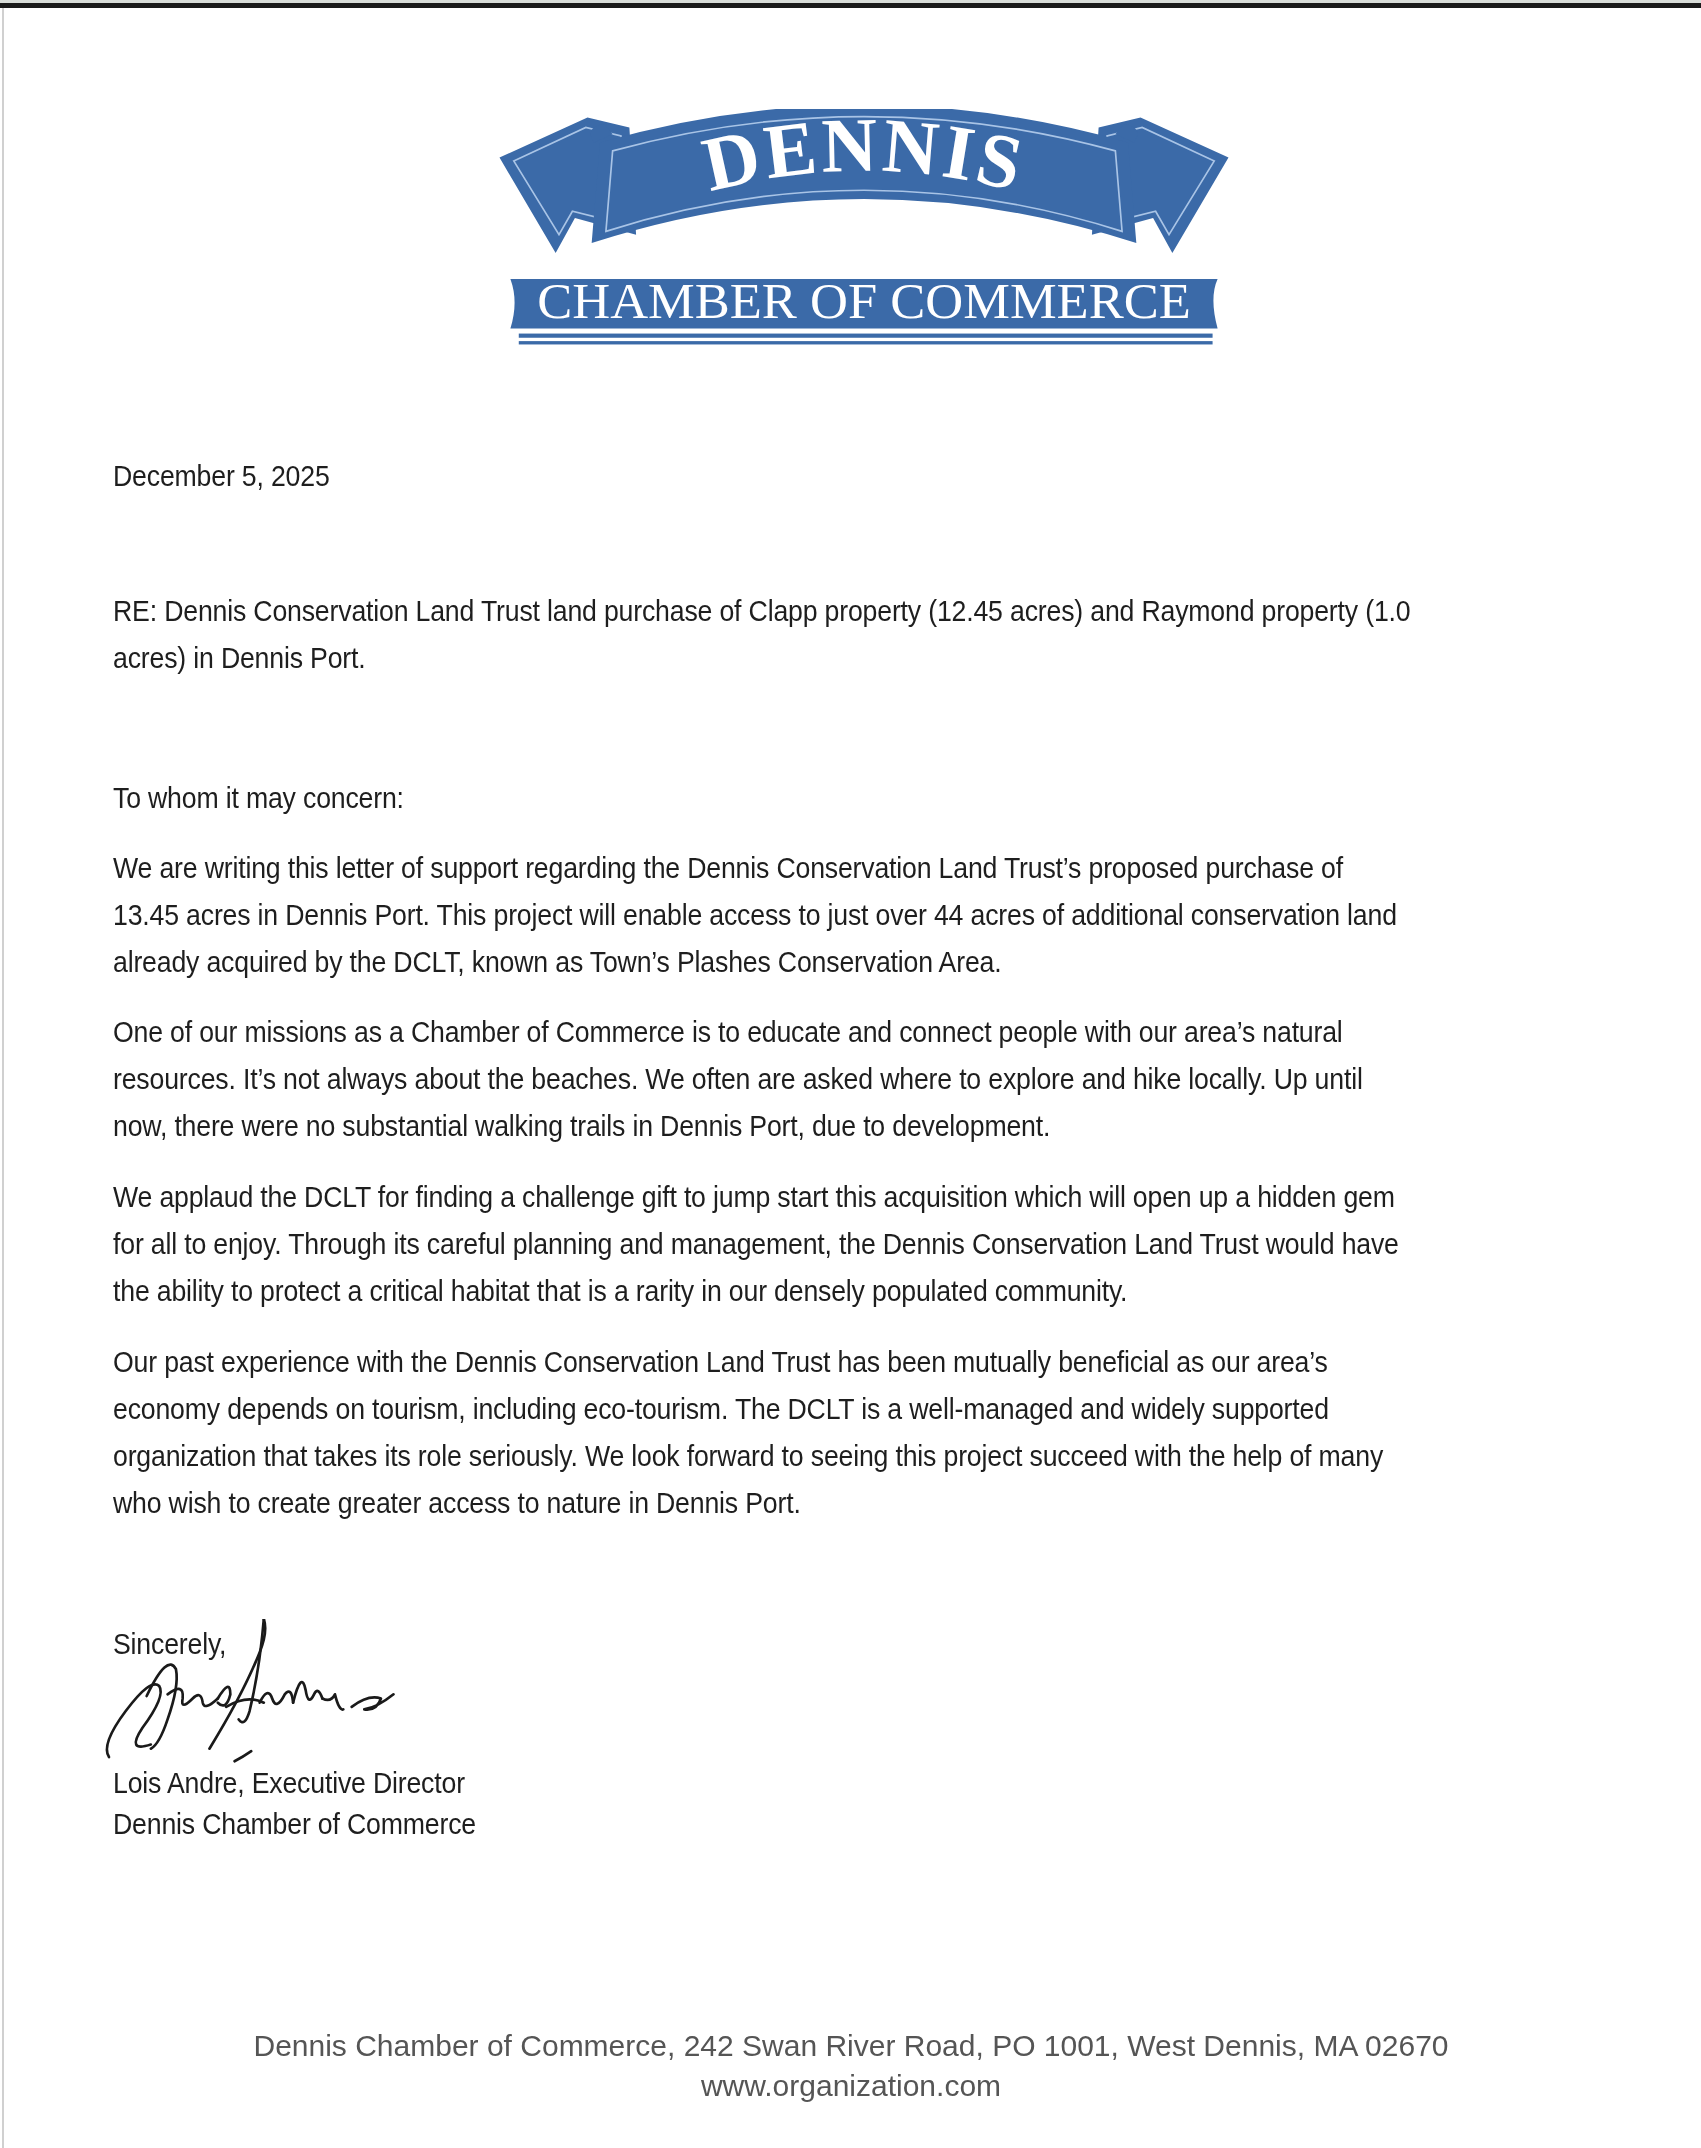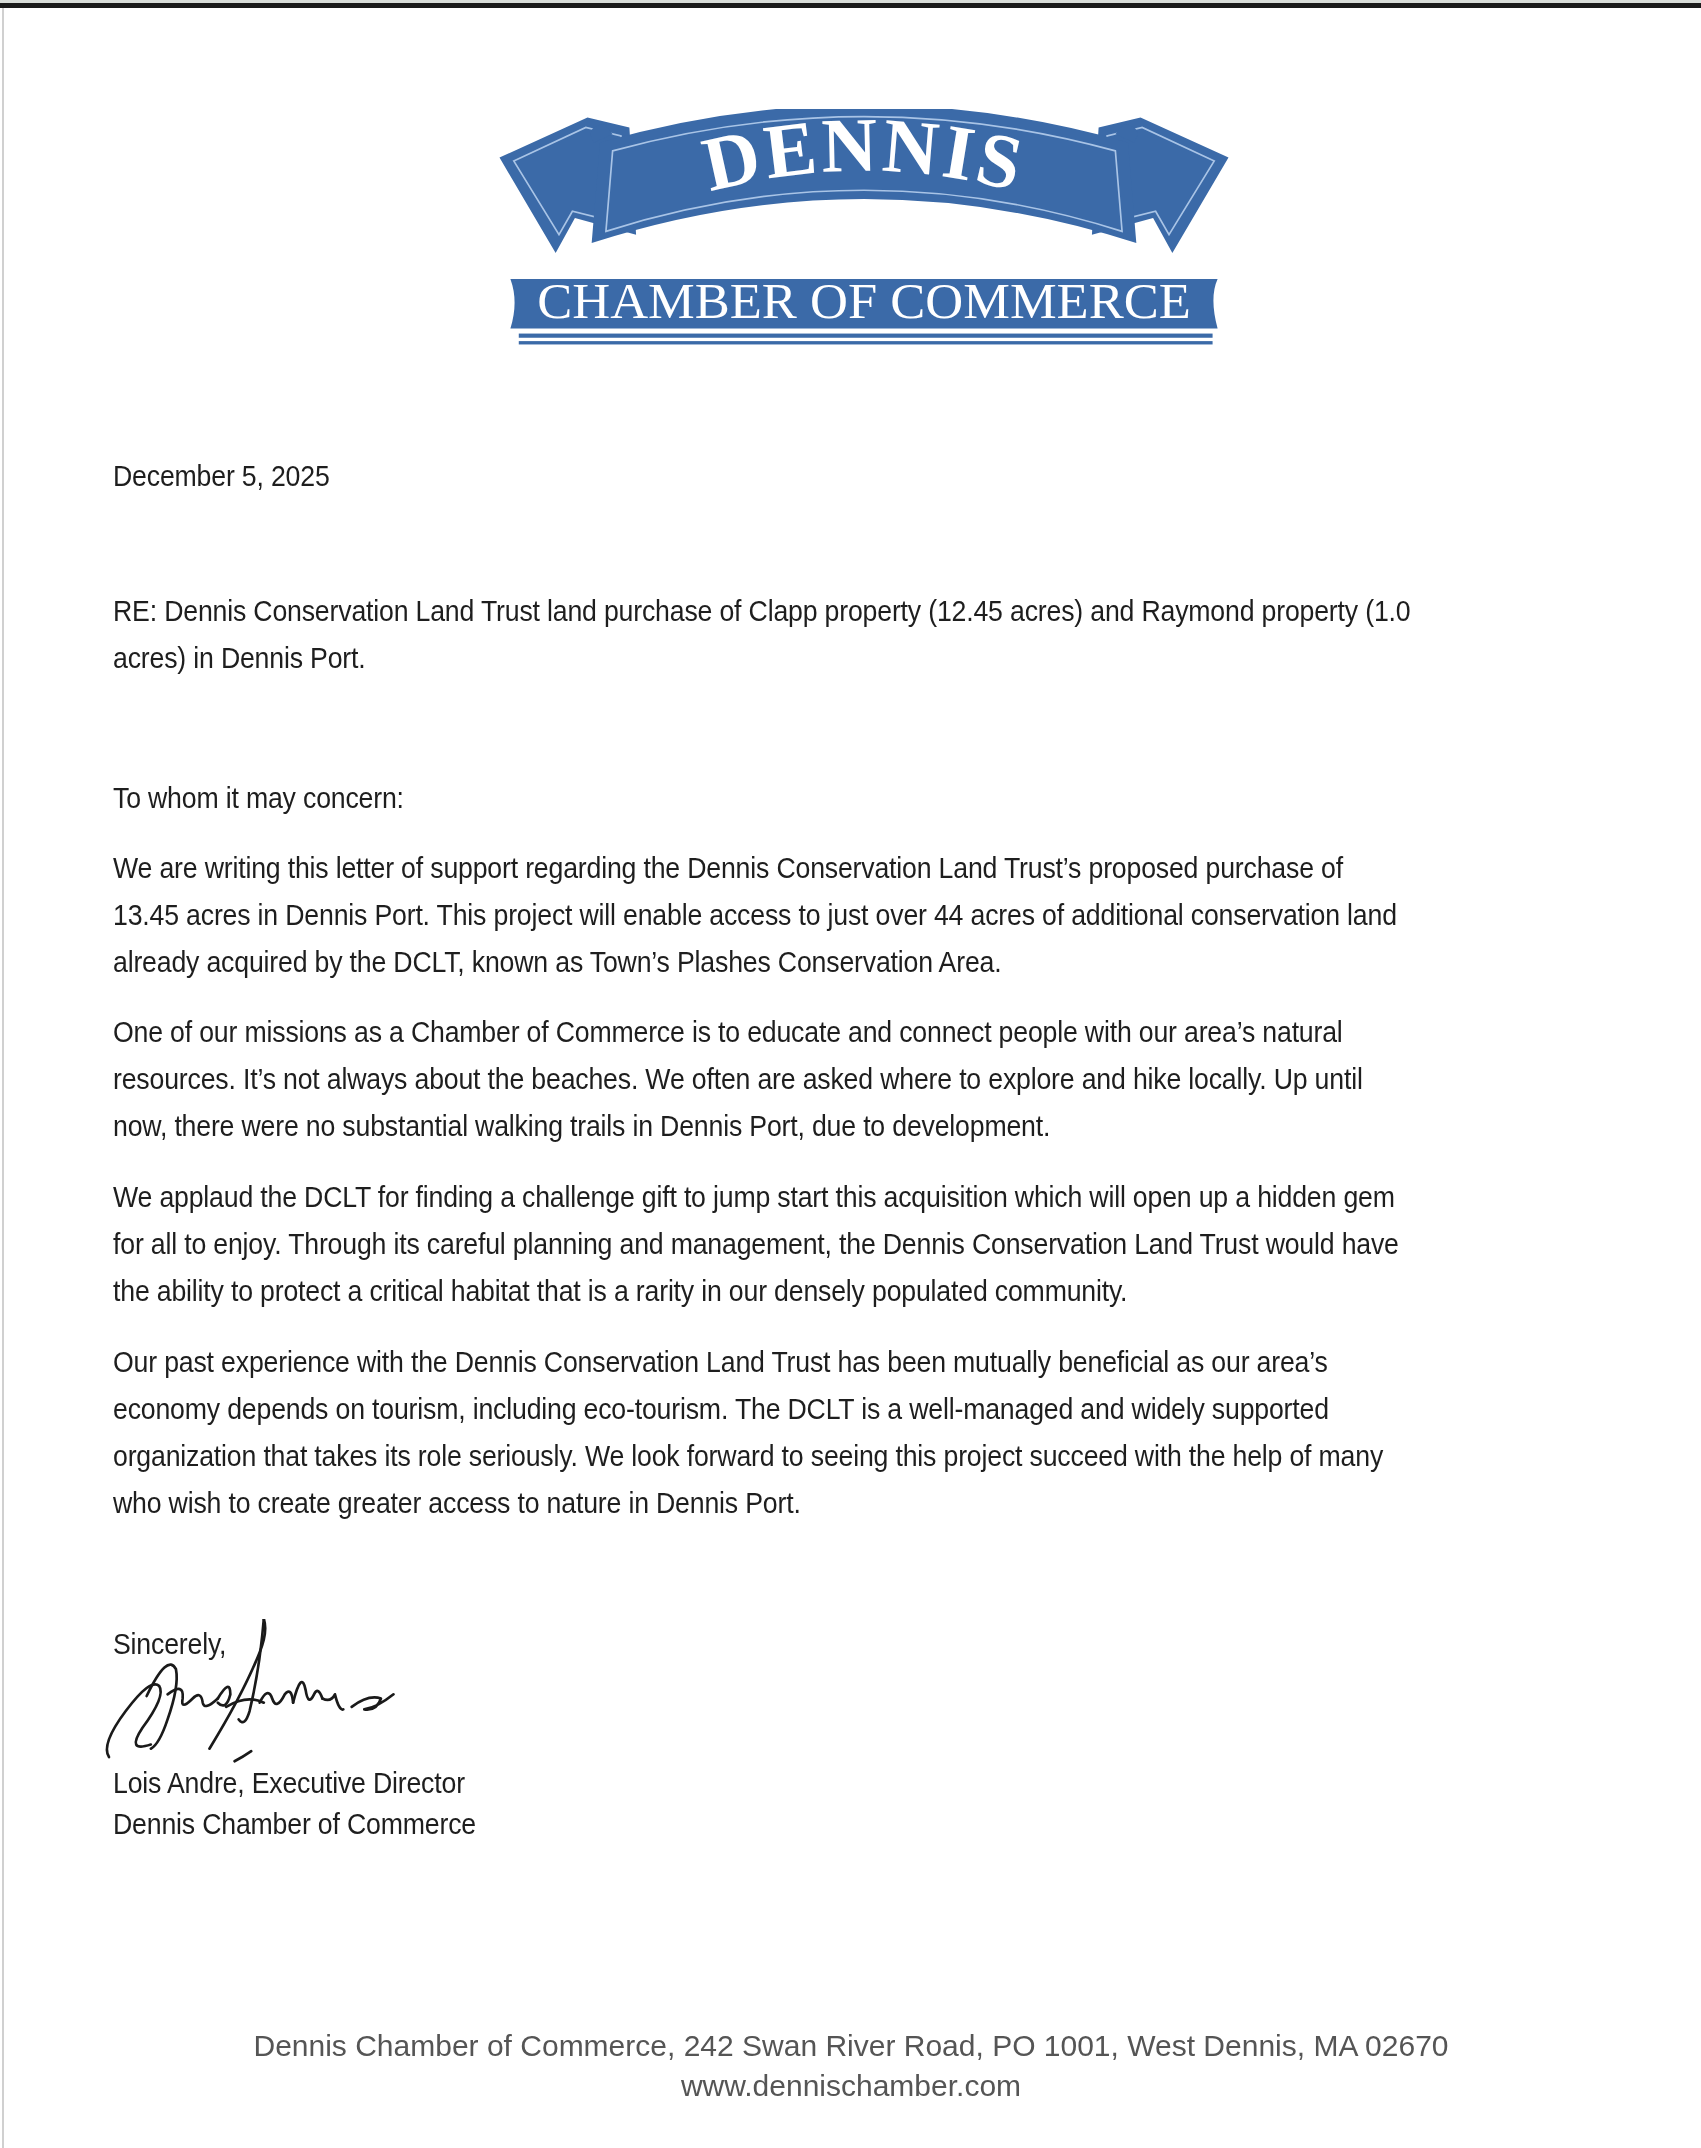--- a/index.html
+++ b/index.html
@@ -120,14 +120,14 @@
     <path d="M275,95 Q285,100 290,90 Q295,110 300,108"></path>
     <path d="M310,105 Q330,90 345,95 Q340,110 325,108 Q340,106 360,90"></path>
     <path d="M170,170 Q180,165 190,158"></path>
   </g>
 </svg>
 
 <div class="text sig-name">Lois Andre, Executive Director</div>
 <div class="text sig-org">Dennis Chamber of Commerce</div>
 
 <div class="footer footer-addr">Dennis Chamber of Commerce, 242 Swan River Road, PO 1001, West Dennis, MA 02670</div>
-<div class="footer footer-url">www.dennischamber.com</div>
+<div class="footer footer-url">www.organization.com</div>
 
 
 </body></html>

